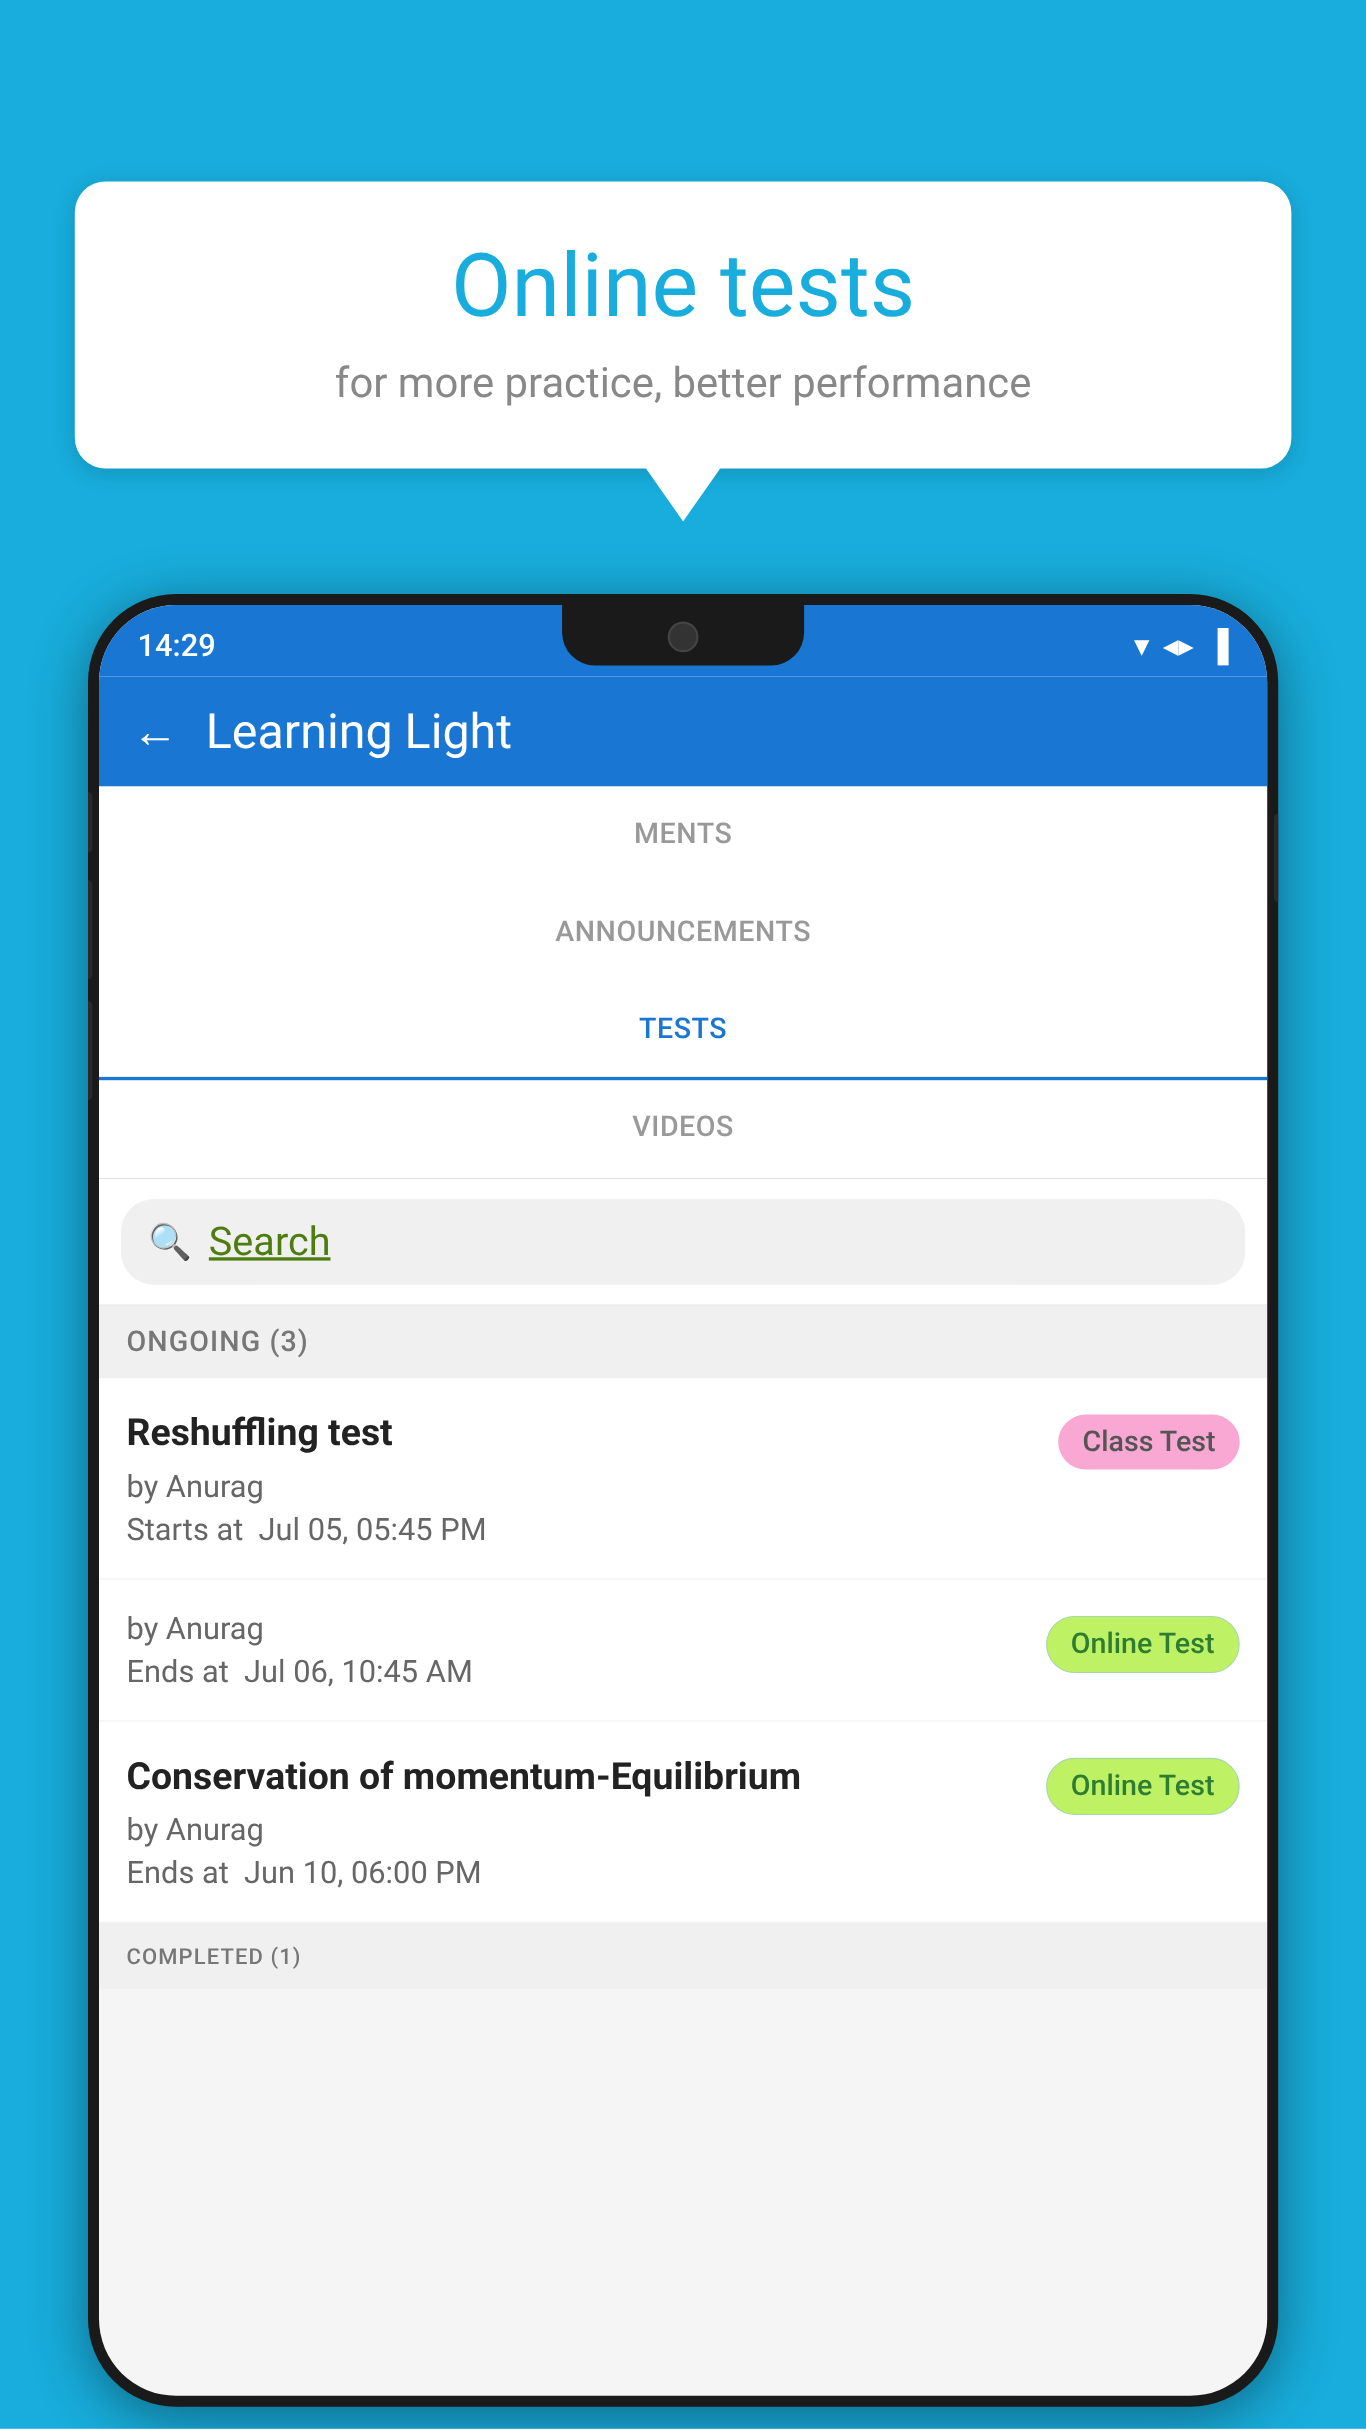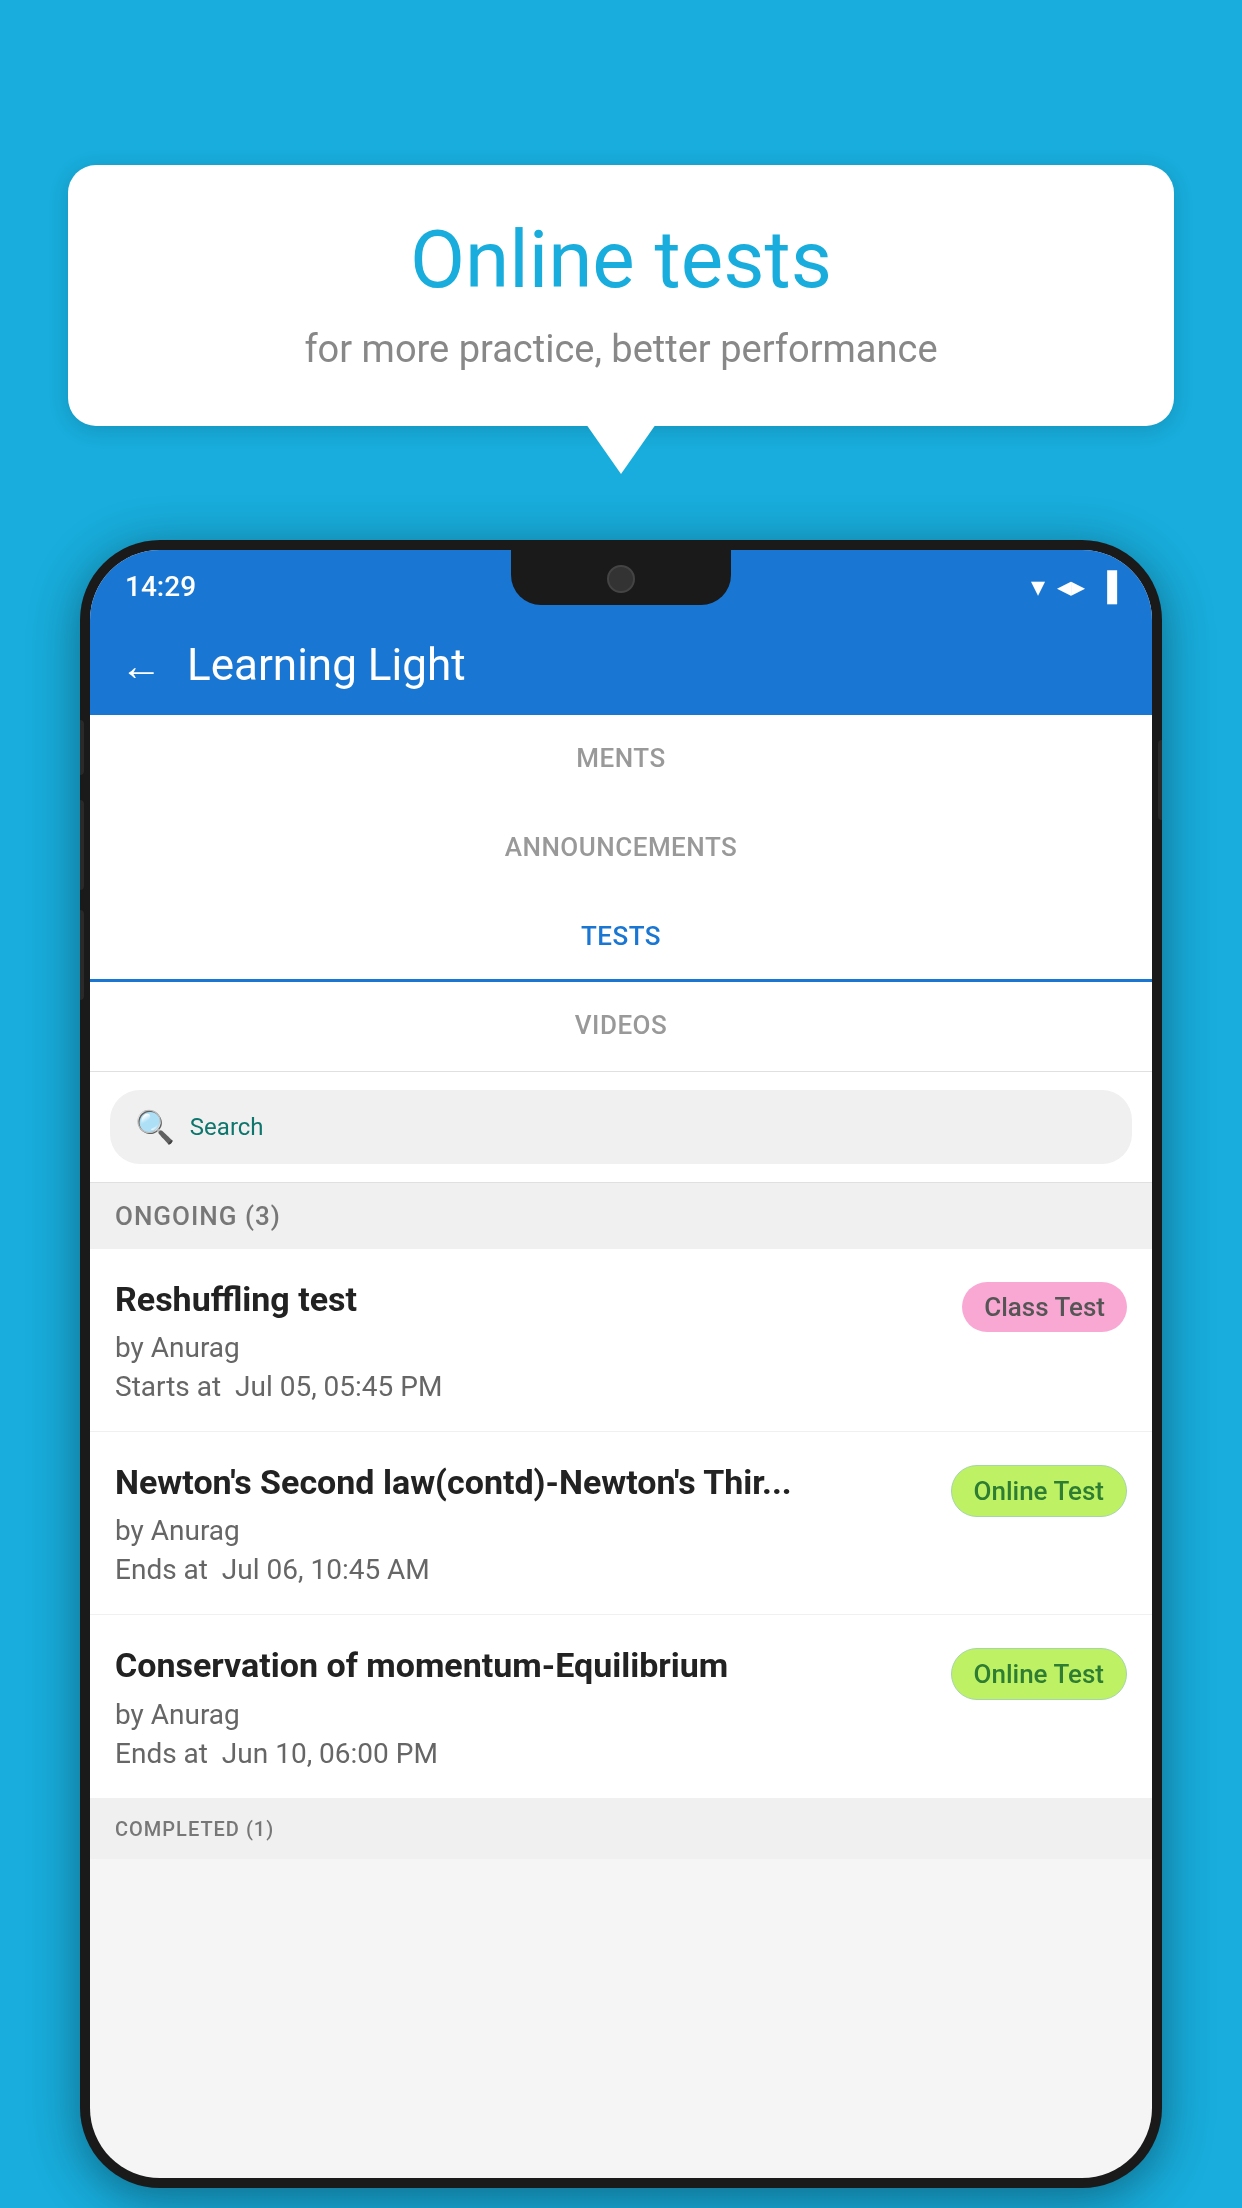--- a/index.html
+++ b/index.html
@@ -196,22 +196,23 @@
       padding: 18px 25px;
       gap: 15px;
     }
 
     .search-icon-char {
       color: #999;
       font-size: 32px;
     }
 
     .search-placeholder {
-      color: #0f766e;
-      font-size: 24px;
+      color: #4d7c0f;
+      font-size: 36px;
+      text-decoration: underline;
     }
 
     
     .section-label {
       background: #f0f0f0;
       padding: 18px 25px;
       font-size: 26px;
       color: #777;
       font-weight: 500;
       letter-spacing: 1px;
@@ -392,21 +393,20 @@
           <div class="test-author">by Anurag</div>
           <div class="test-date">
             <span>Starts at</span>&nbsp;&nbsp;<span>Jul 05, 05:45 PM</span>
           </div>
         </div>
         <div class="test-badge badge-class">Class Test</div>
       </div>
 
       <div class="test-item">
         <div class="test-info">
-          <div class="test-name">Newton's Second law(contd)-Newton's Thir...</div>
           <div class="test-author">by Anurag</div>
           <div class="test-date">
             <span>Ends at</span>&nbsp;&nbsp;<span>Jul 06, 10:45 AM</span>
           </div>
         </div>
         <div class="test-badge badge-online">Online Test</div>
       </div>
 
       <div class="test-item">
         <div class="test-info">

